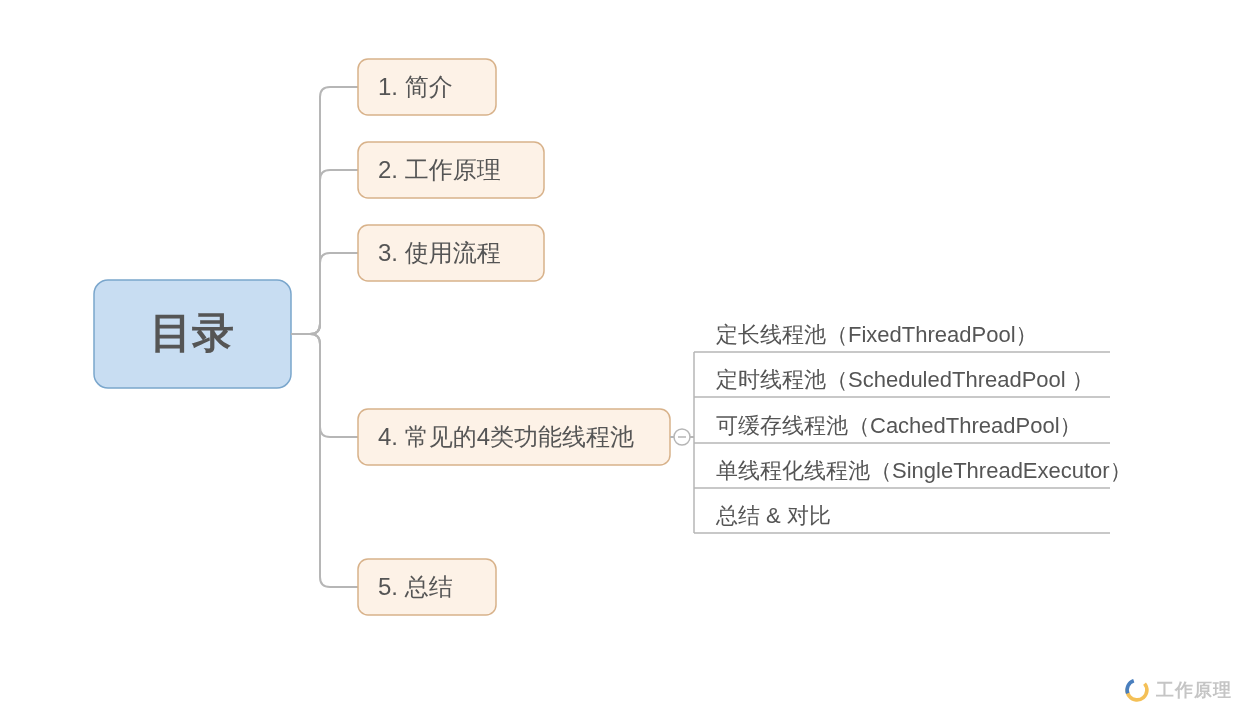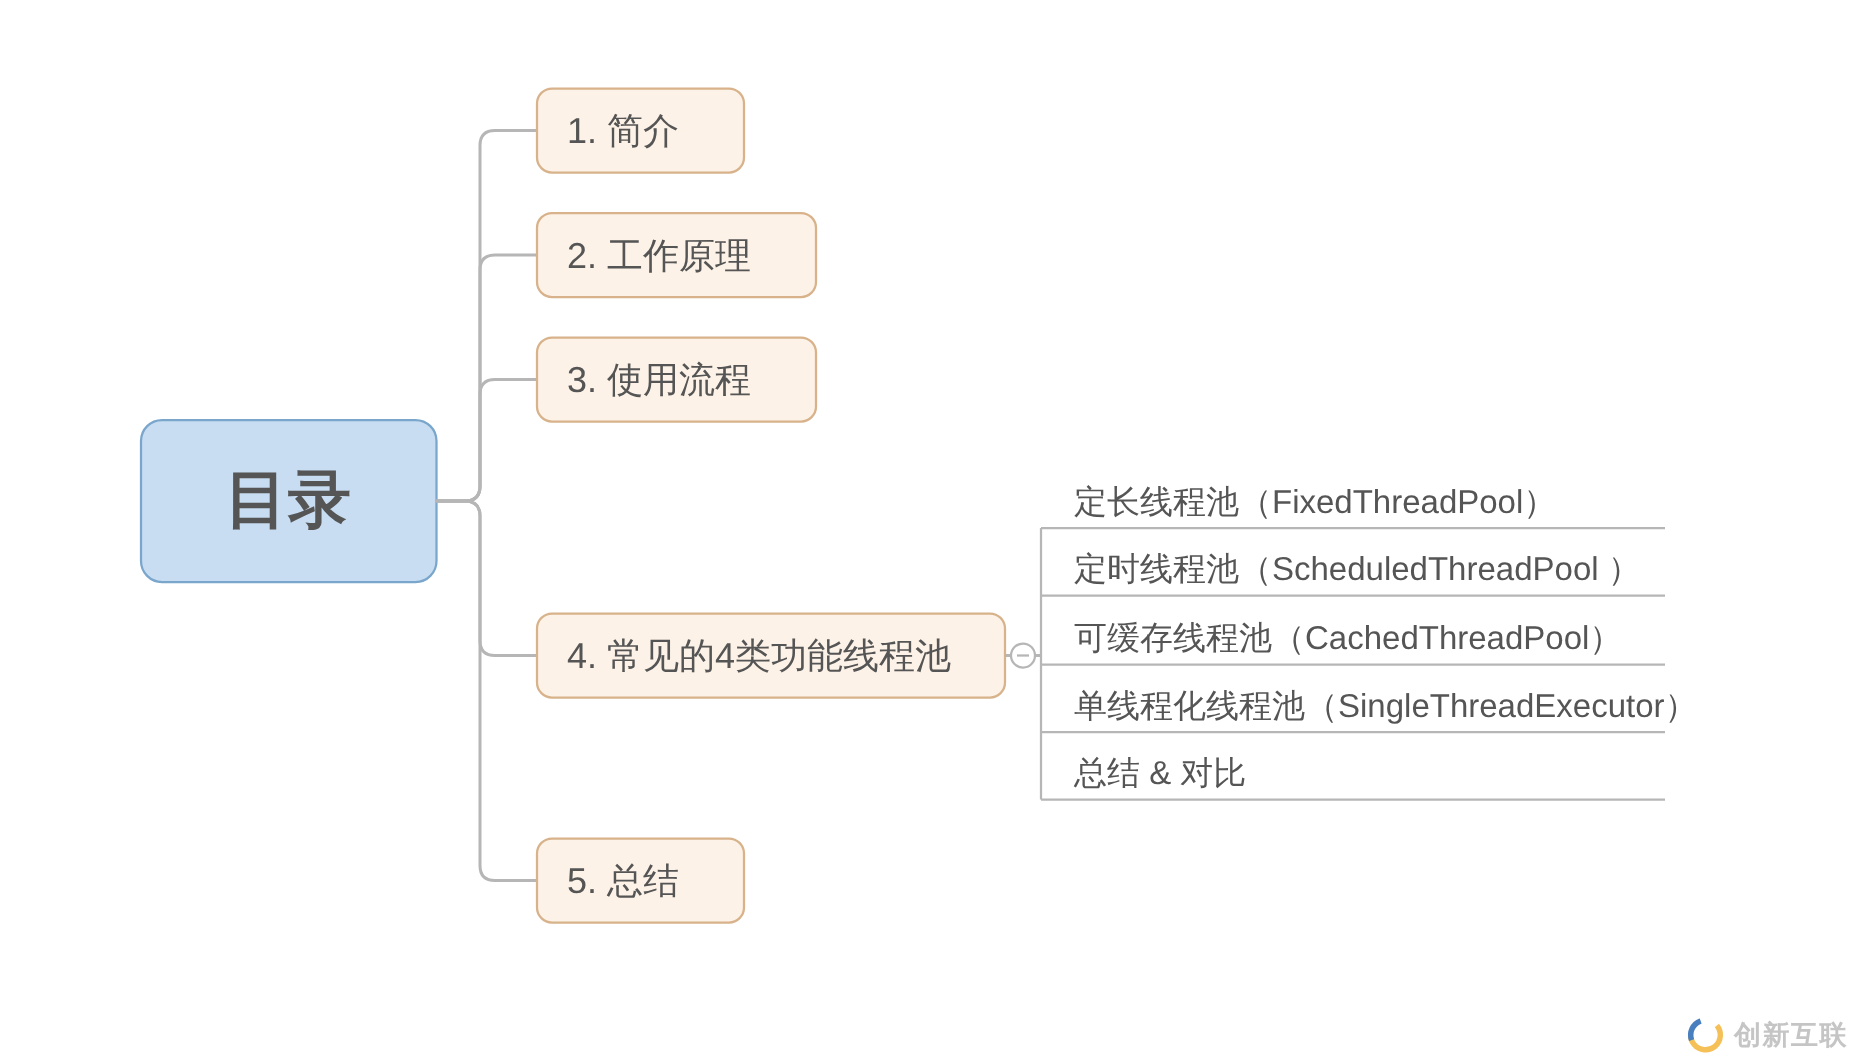--- a/index.html
+++ b/index.html
@@ -133,14 +133,14 @@
 
 </svg>
 
 <div class="watermark">
   <span class="watermark-icon">
     <svg viewBox="0 0 100 100">
       <circle cx="50" cy="50" r="38" fill="none" stroke="#f3b63a" stroke-width="14" stroke-dasharray="150 100" transform="rotate(-40 50 50)"></circle>
       <circle cx="50" cy="50" r="38" fill="none" stroke="#2a69b3" stroke-width="14" stroke-dasharray="60 260" transform="rotate(160 50 50)"></circle>
     </svg>
   </span>
-  <span class="watermark-text">创新互联</span>
+  <span class="watermark-text">工作原理</span>
 </div>
 
 </body></html>

